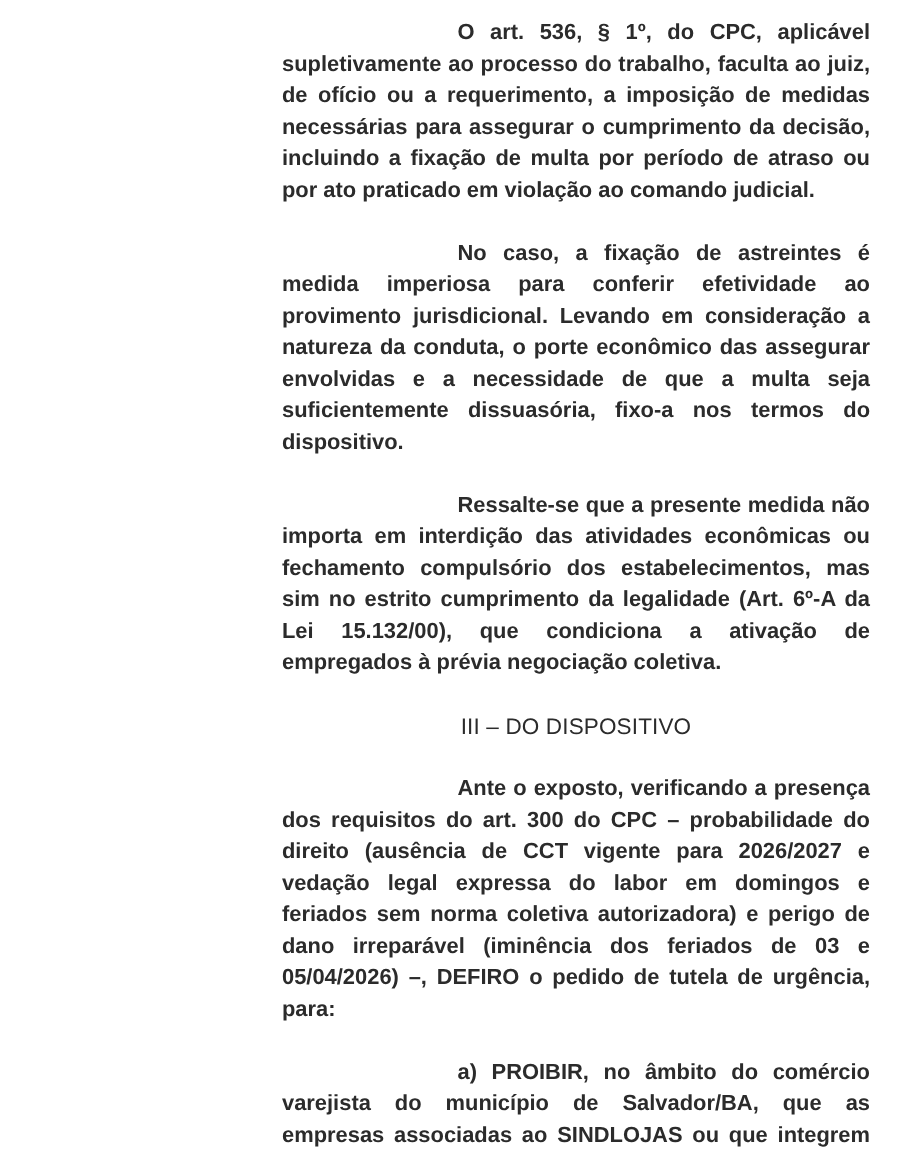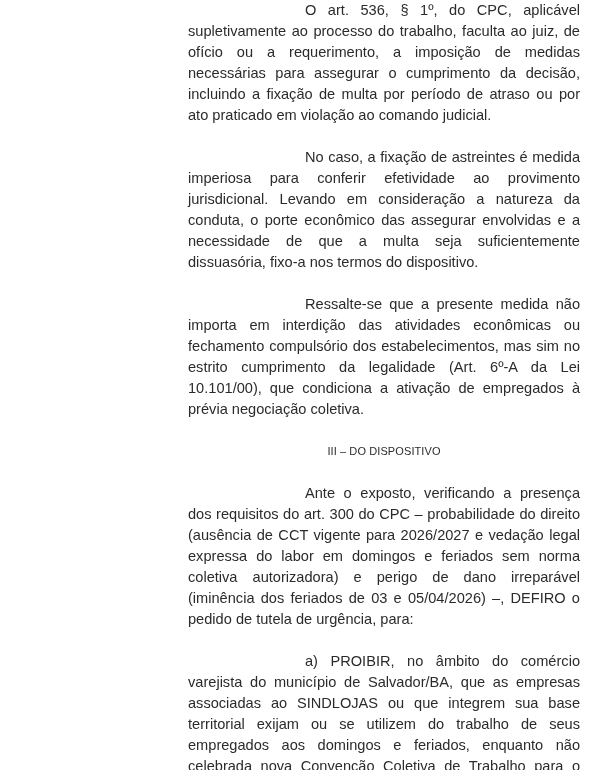--- a/index.html
+++ b/index.html
@@ -23,56 +23,57 @@
     background: #ffffff;
     box-sizing: border-box;
   }
   .text-column {
     position: absolute;
     left: 188px;
     top: 0px;
     width: 392px;
   }
   p.para {
-    margin: 0 0 0px 0;
+    margin: 12px 0 0px 0;
     font-size: 14.6px;
     line-height: 21px;
     text-align: justify;
     text-justify: inter-word;
     text-indent: 117px;
     hyphens: none;
     word-spacing: 0px;
+    font-weight: bold;
   }
   p.para + p.para {
     margin-top: 21px;
   }
   h2.section-heading {
     margin: 21px 0 0 0;
-    font-size: 11px;
+    font-size: 15px;
     line-height: 21px;
     font-weight: normal;
     text-align: center;
     text-indent: 0;
     letter-spacing: 0.1px;
   }
   h2.section-heading + p.para {
     margin-top: 21px;
   }
 </style>
 </head>
 <body>
 
 <div class="page">
   <div class="text-column">
 
     <p class="para">O art. 536, § 1º, do CPC, aplicável supletivamente ao processo do trabalho, faculta ao juiz, de ofício ou a requerimento, a imposição de medidas necessárias para assegurar o cumprimento da decisão, incluindo a fixação de multa por período de atraso ou por ato praticado em violação ao comando judicial.</p>
 
     <p class="para">No caso, a fixação de astreintes é medida imperiosa para conferir efetividade ao provimento jurisdicional. Levando em consideração a natureza da conduta, o porte econômico das assegurar envolvidas e a necessidade de que a multa seja suficientemente dissuasória, fixo-a nos termos do dispositivo.</p>
 
-    <p class="para">Ressalte-se que a presente medida não importa em interdição das atividades econômicas ou fechamento compulsório dos estabelecimentos, mas sim no estrito cumprimento da legalidade (Art. 6º-A da Lei 10.101/00), que condiciona a ativação de empregados à prévia negociação coletiva.</p>
+    <p class="para">Ressalte-se que a presente medida não importa em interdição das atividades econômicas ou fechamento compulsório dos estabelecimentos, mas sim no estrito cumprimento da legalidade (Art. 6º-A da Lei 15.132/00), que condiciona a ativação de empregados à prévia negociação coletiva.</p>
 
     <h2 class="section-heading">III – DO DISPOSITIVO</h2>
 
     <p class="para">Ante o exposto, verificando a presença dos requisitos do art. 300 do CPC – probabilidade do direito (ausência de CCT vigente para 2026/2027 e vedação legal expressa do labor em domingos e feriados sem norma coletiva autorizadora) e perigo de dano irreparável (iminência dos feriados de 03 e 05/04/2026) –, DEFIRO o pedido de tutela de urgência, para:</p>
 
     <p class="para">a) PROIBIR, no âmbito do comércio varejista do município de Salvador/BA, que as empresas associadas ao SINDLOJAS ou que integrem sua base territorial exijam ou se utilizem do trabalho de seus empregados aos domingos e feriados, enquanto não celebrada nova Convenção Coletiva de Trabalho para o período 2026/2027 que expressamente autorize o labor em tais dias;</p>
 
   </div>
 </div>
 

